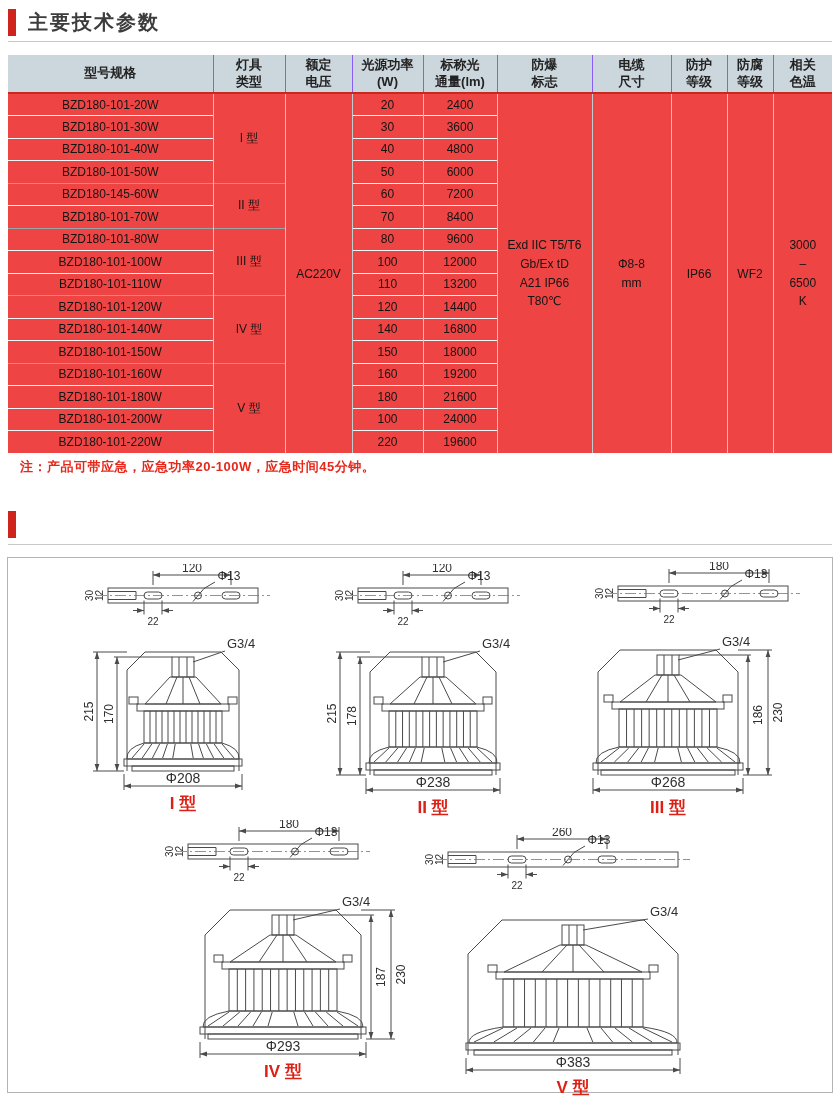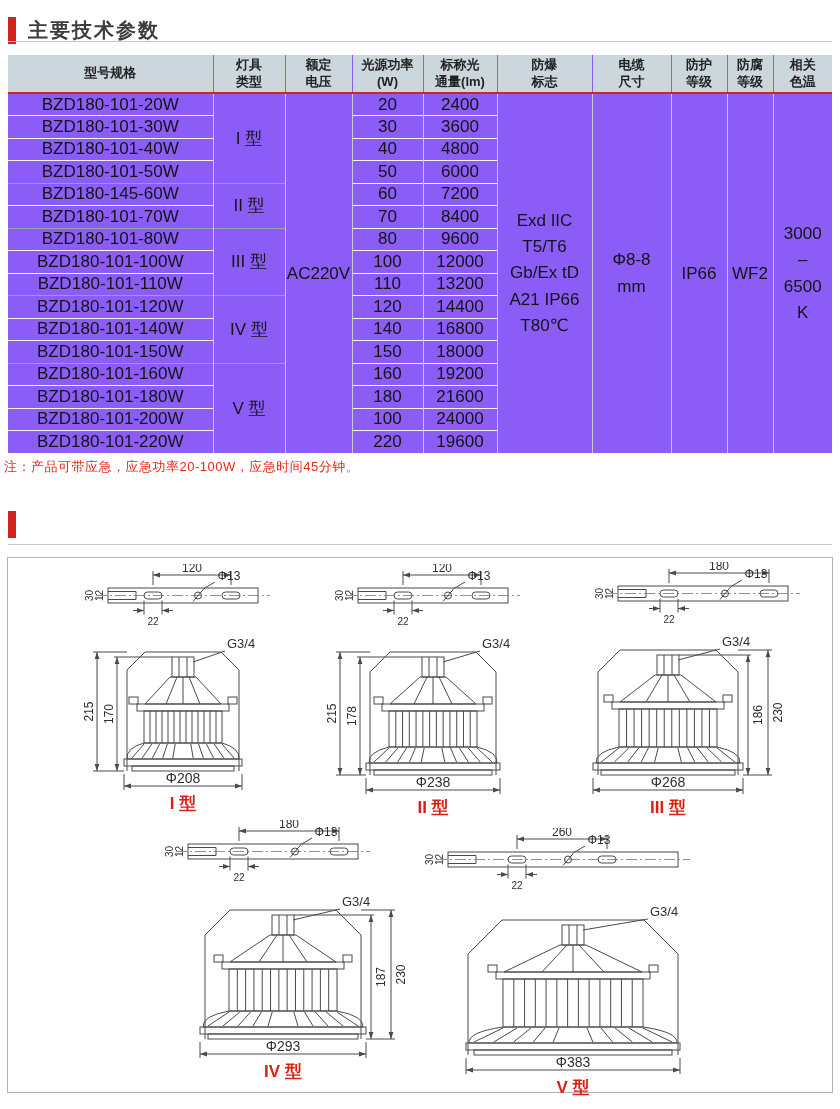--- a/index.html
+++ b/index.html
@@ -1,39 +1,39 @@
 <!DOCTYPE html>
 <html><head>
 <meta charset="utf-8">
 <style>
   *{margin:0;padding:0;box-sizing:border-box}
   html,body{background:#fff}
   body{width:840px;height:1109px;position:relative;font-family:"Liberation Sans","DejaVu Sans",sans-serif;overflow:hidden}
   .sec-header{position:absolute;left:8px;display:flex;align-items:center;gap:12px}
-  #sh1{top:17px}
+  #sh1{top:9px}
   #sh2{top:511px}
   .accent-bar{width:8px;height:27px;background:#cf241c}
   .sec-title{font-size:20px;font-weight:bold;color:#3c3c3c;letter-spacing:2px}
   .rule{position:absolute;left:8px;width:824px;height:1px;background:#c8c8c8}
   #rule1{top:41px}
   #rule2{top:544px}
 
   table{position:absolute;left:8px;top:55px;width:824px;border-collapse:collapse;table-layout:fixed}
   th{background:#ccd7dd;font-size:13px;font-weight:bold;color:#222;height:38px;
      white-space:pre-line;line-height:1.25;vertical-align:middle;text-align:center;
      border-bottom:2px solid #c9281c;border-left:1px solid #8b5cf6}
   th:first-child{border-left:none}
-  td{background:#8b5cf6;font-size:17px;color:#141414;height:22.5px;text-align:center;
+  td{background:#ef4444;font-size:12px;color:#141414;height:22.5px;text-align:center;
      vertical-align:middle;border-left:1px solid #c4ccd1;border-top:1px solid #f5f7f8}
   td:first-child{border-left:none}
   tbody tr:first-child td{border-top:none}
   tr.grp td.m, tr.grp td.t{border-top:1px solid #98a3aa}
   td.pre{white-space:pre-line;line-height:1.55}
 
-  .note{position:absolute;left:4px;top:458px;font-size:13px;font-weight:normal;color:#e6271a;letter-spacing:.5px}
+  .note{position:absolute;left:20px;top:458px;font-size:13px;font-weight:bold;color:#e6271a;letter-spacing:.5px}
 
   .draw-box{position:absolute;left:7px;top:557px;width:826px;height:536px;border:1px solid #b3b3b3;background:#fff}
   .drawing{position:absolute}
   svg text{font-family:"Liberation Sans","DejaVu Sans",sans-serif}
 </style>
 </head>
 <body>
 
 <div class="sec-header" id="sh1">
   <span class="accent-bar"></span>

